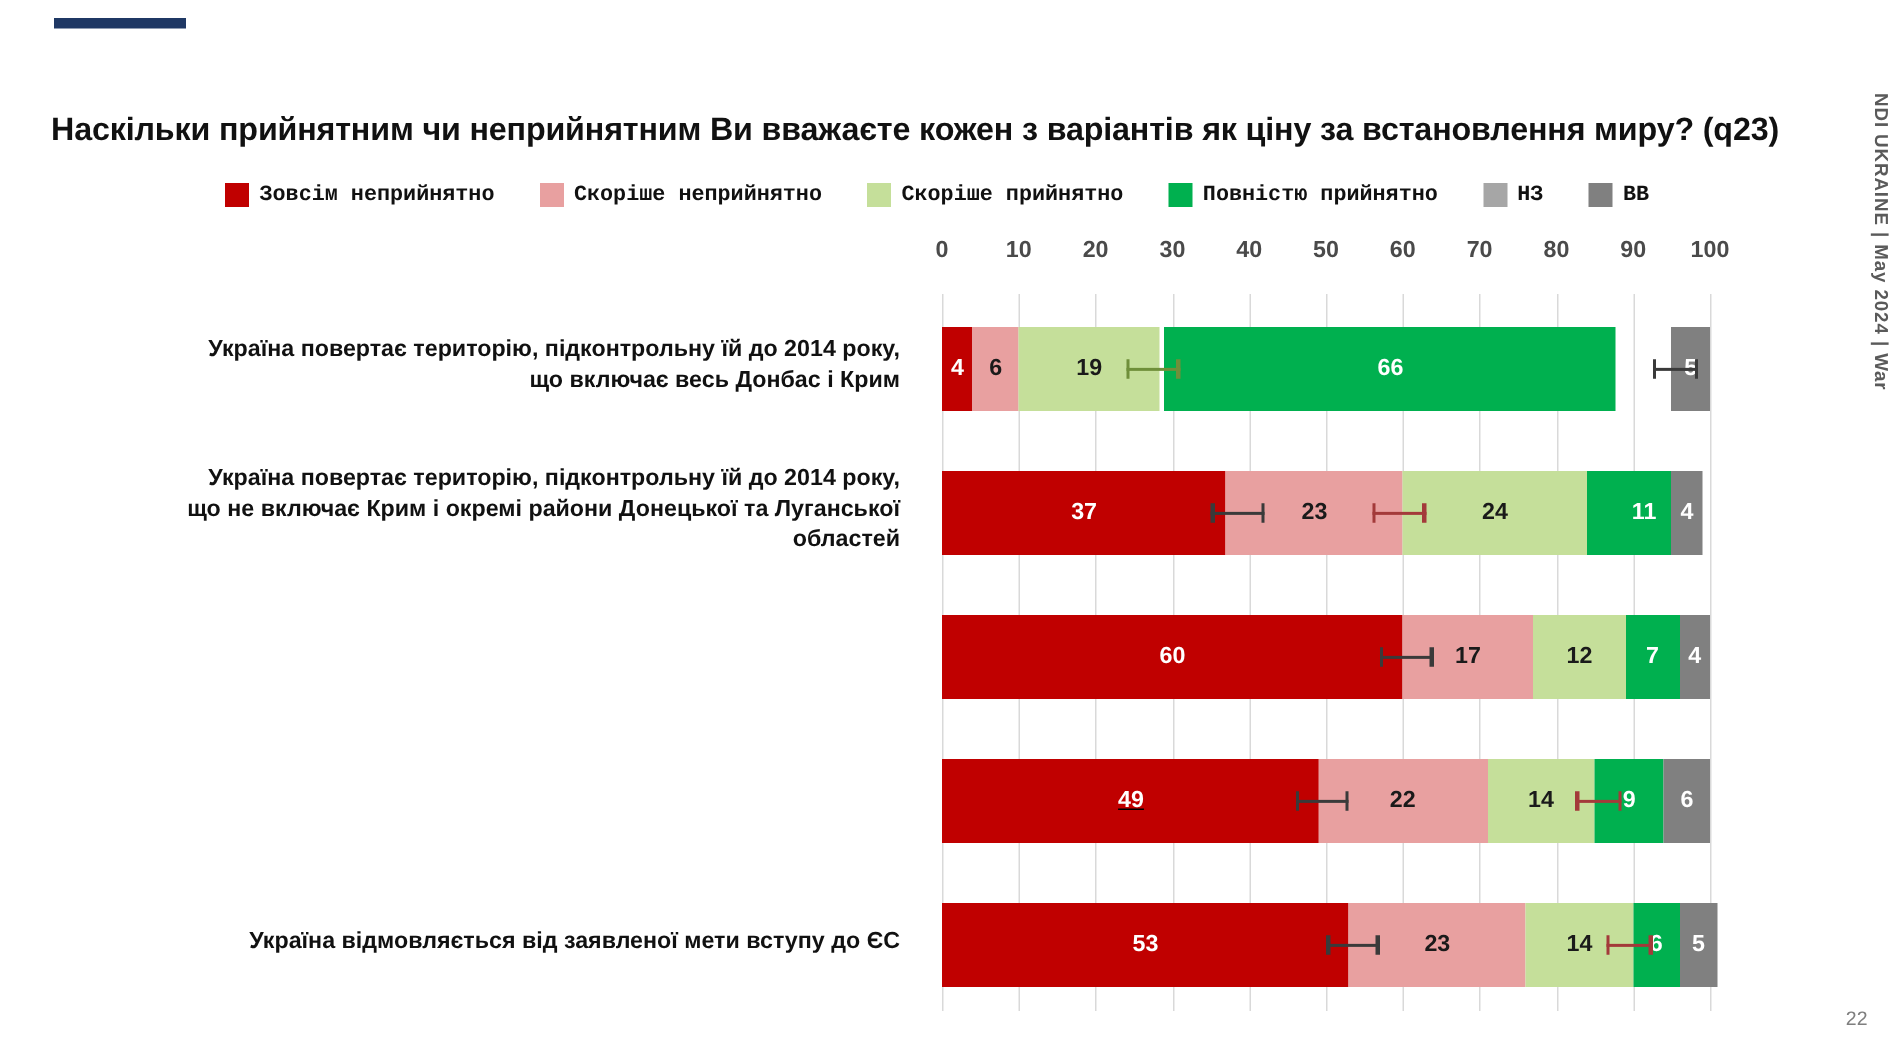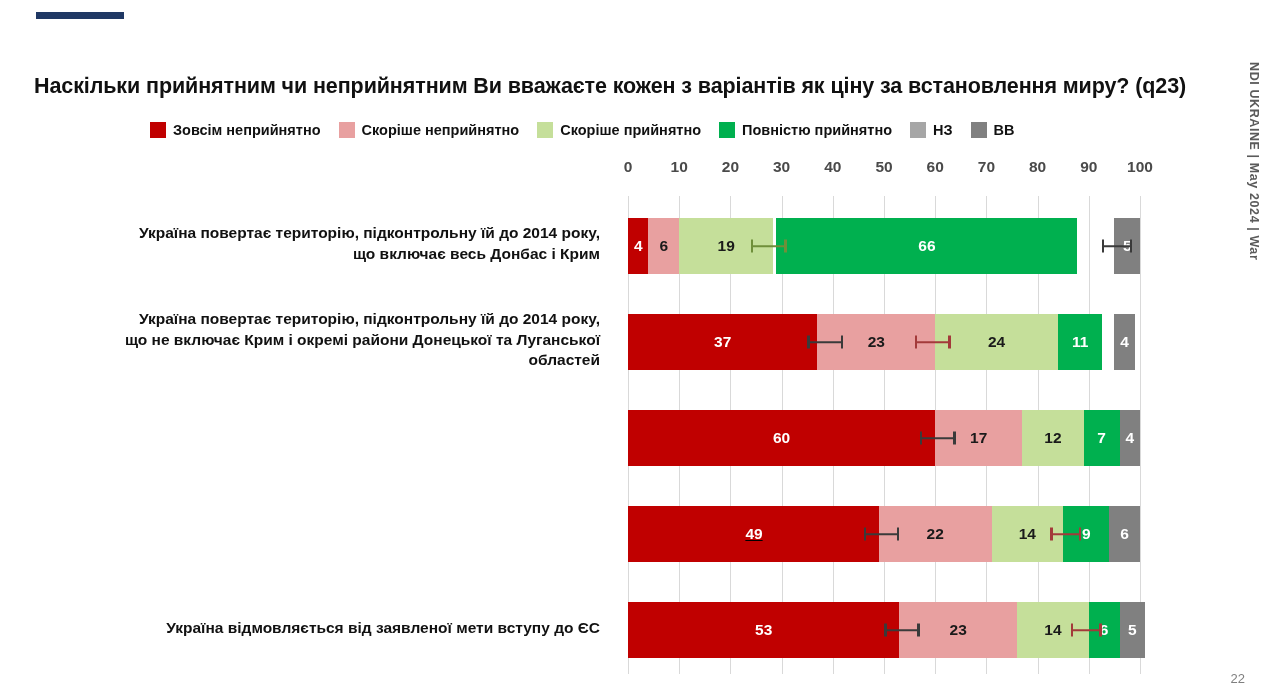--- a/index.html
+++ b/index.html
@@ -55,22 +55,23 @@
     font-size: 13px;
     color: #7f7f7f;
   }
 
   
   .legend {
     position: absolute;
     left: 150px; top: 122px;
     display: flex;
     align-items: flex-end;
-    gap: 18px;
+    gap: 30px;
     white-space: nowrap;
+    font-family: Liberation Mono, monospace;
   }
   .legend-item { display: flex; align-items: center; gap: 7px; }
   .legend-swatch { width: 16px; height: 16px; display: inline-block; }
   .legend-label {
     font-size: 14.5px;
     font-weight: bold;
     color: #111111;
   }
 
   
@@ -282,21 +283,21 @@
         <div class="bar-area">
           <div class="bar" style="left: 0px; width: 189.44px; background: rgb(192, 0, 0);">
             <span class="bar-value v-light">37</span>
           </div>
           <div class="bar" style="left: 189.44px; width: 117.76px; background: rgb(232, 160, 160);">
             <span class="bar-value v-dark">23</span>
           </div>
           <div class="bar" style="left: 307.2px; width: 122.88px; background: rgb(197, 223, 154);">
             <span class="bar-value v-dark">24</span>
           </div>
-          <div class="bar" style="left: 430.08px; width: 44px; background: rgb(0, 176, 79);">
+          <div class="bar" style="left: 430.08px; width: 76px; background: rgb(0, 176, 79);">
             <span class="bar-value v-light">11</span>
           </div>
           <div class="bar" style="left: 486.4px; width: 20.48px; background: rgb(128, 128, 128);">
             <span class="bar-value v-light">4</span>
           </div>
           <div class="errbar" style="left: 179.2px; width: 35.84px;">
             <div class="line" style="background: rgb(58, 58, 58);"></div>
             <div class="cap l" style="background: rgb(58, 58, 58);"></div>
             <div class="cap r" style="background: rgb(58, 58, 58);"></div>
           </div>

